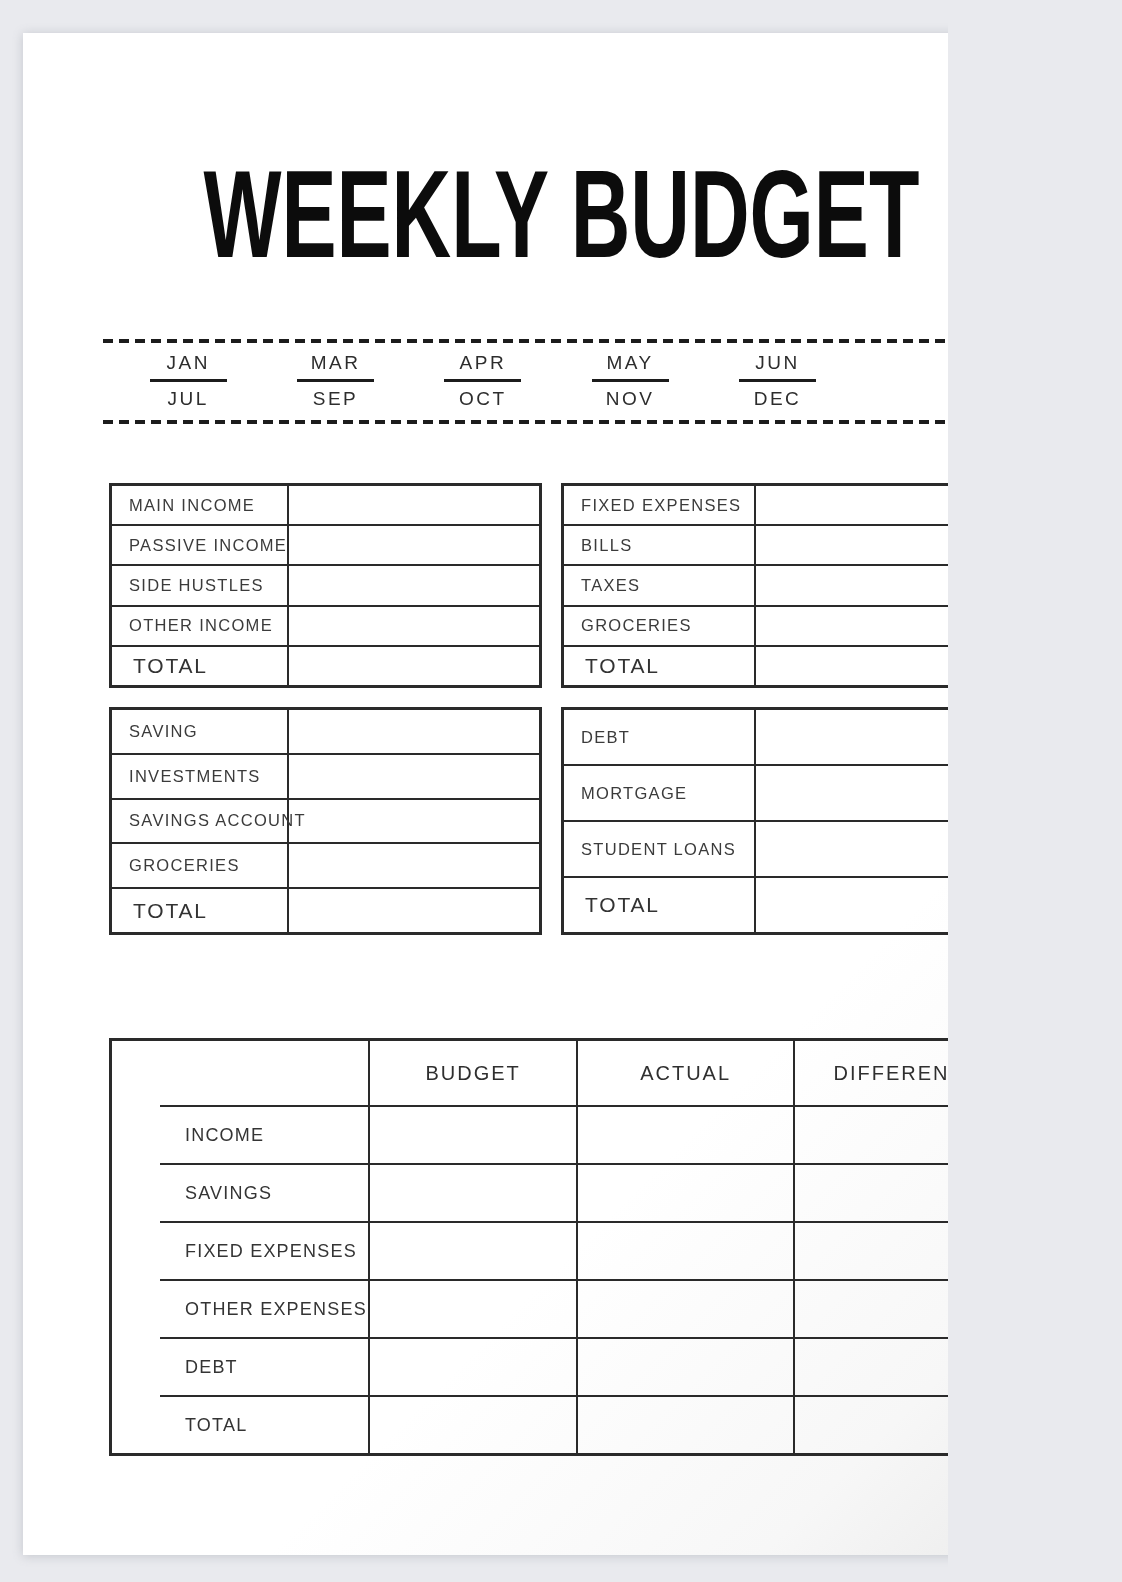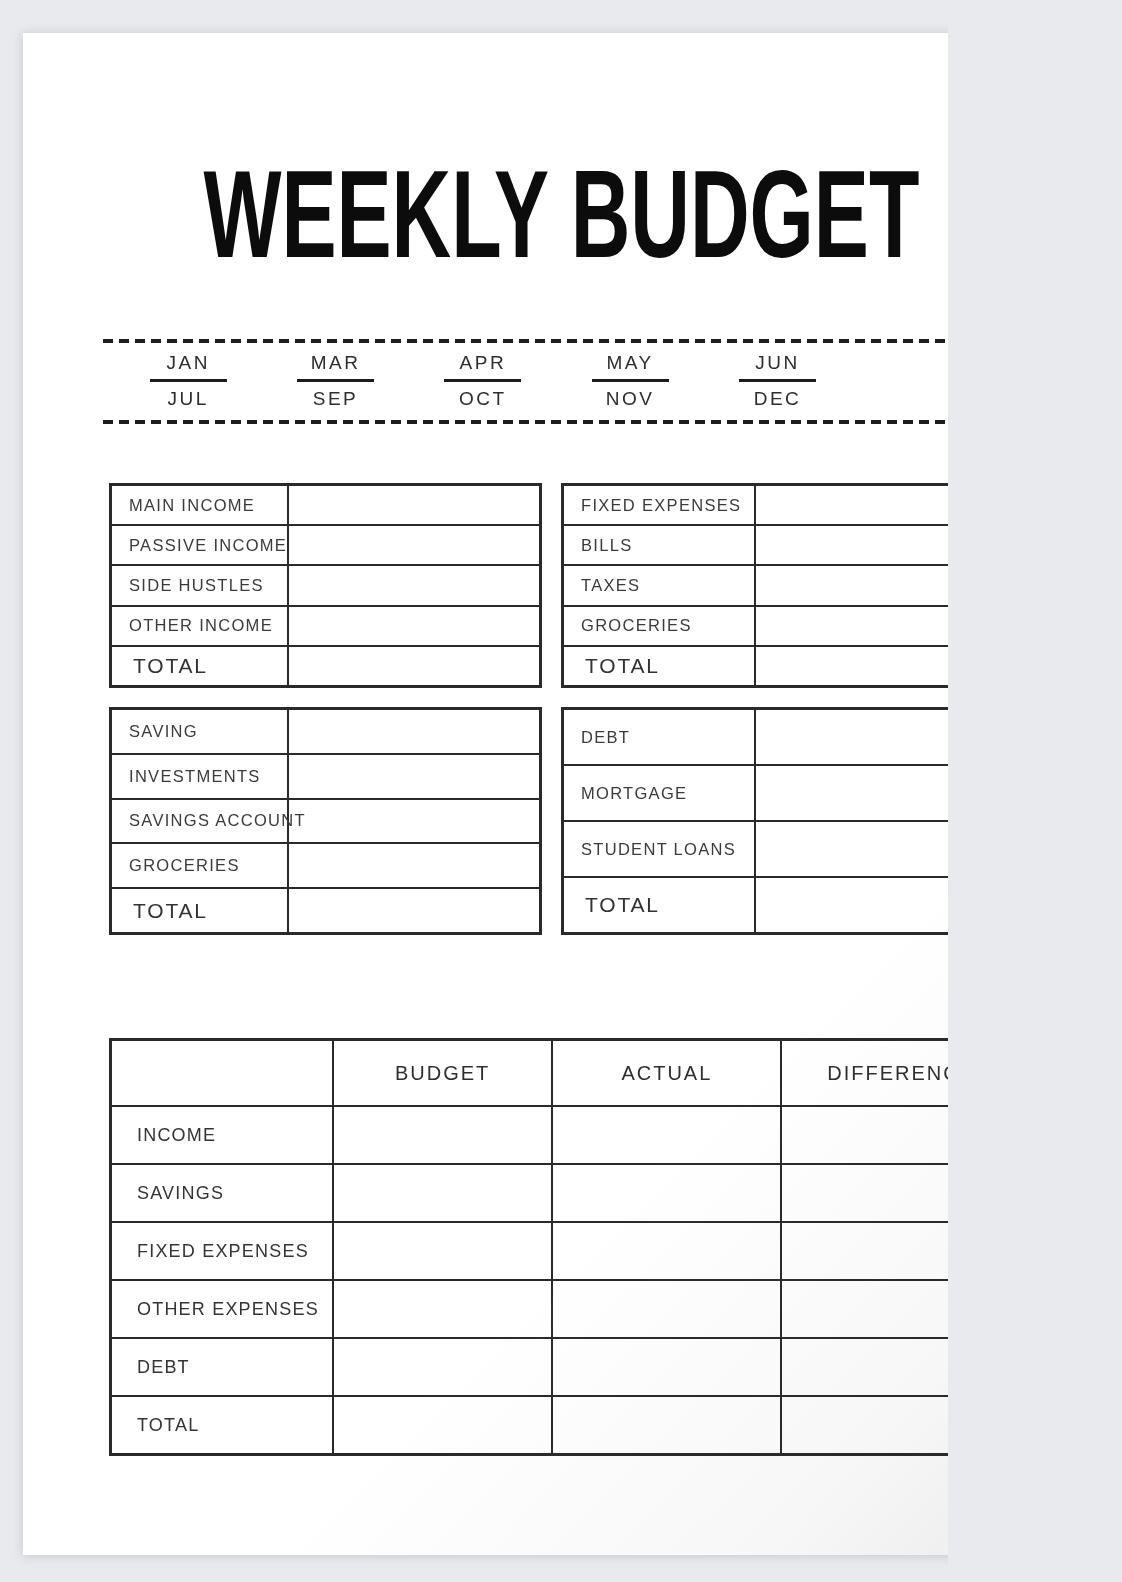--- a/index.html
+++ b/index.html
@@ -128,20 +128,21 @@
   .sum-table{
     position:absolute;
     top:1005px; left:86px; width:908px;
     border:3px solid var(--ink);
   }
   .sum-row{
     display:grid;
     grid-template-columns:24.2% 24.2% 25.2% 1fr;
     height:56px;
     border-top:2px solid var(--ink);
+    margin-left:48px;
   }
   .sum-row.head{
     height:64px;
     border-top:none;
   }
   .sum-cell{
     border-left:2px solid var(--ink);
     min-width:0;
   }
   .sum-cell:first-child{border-left:none;}

